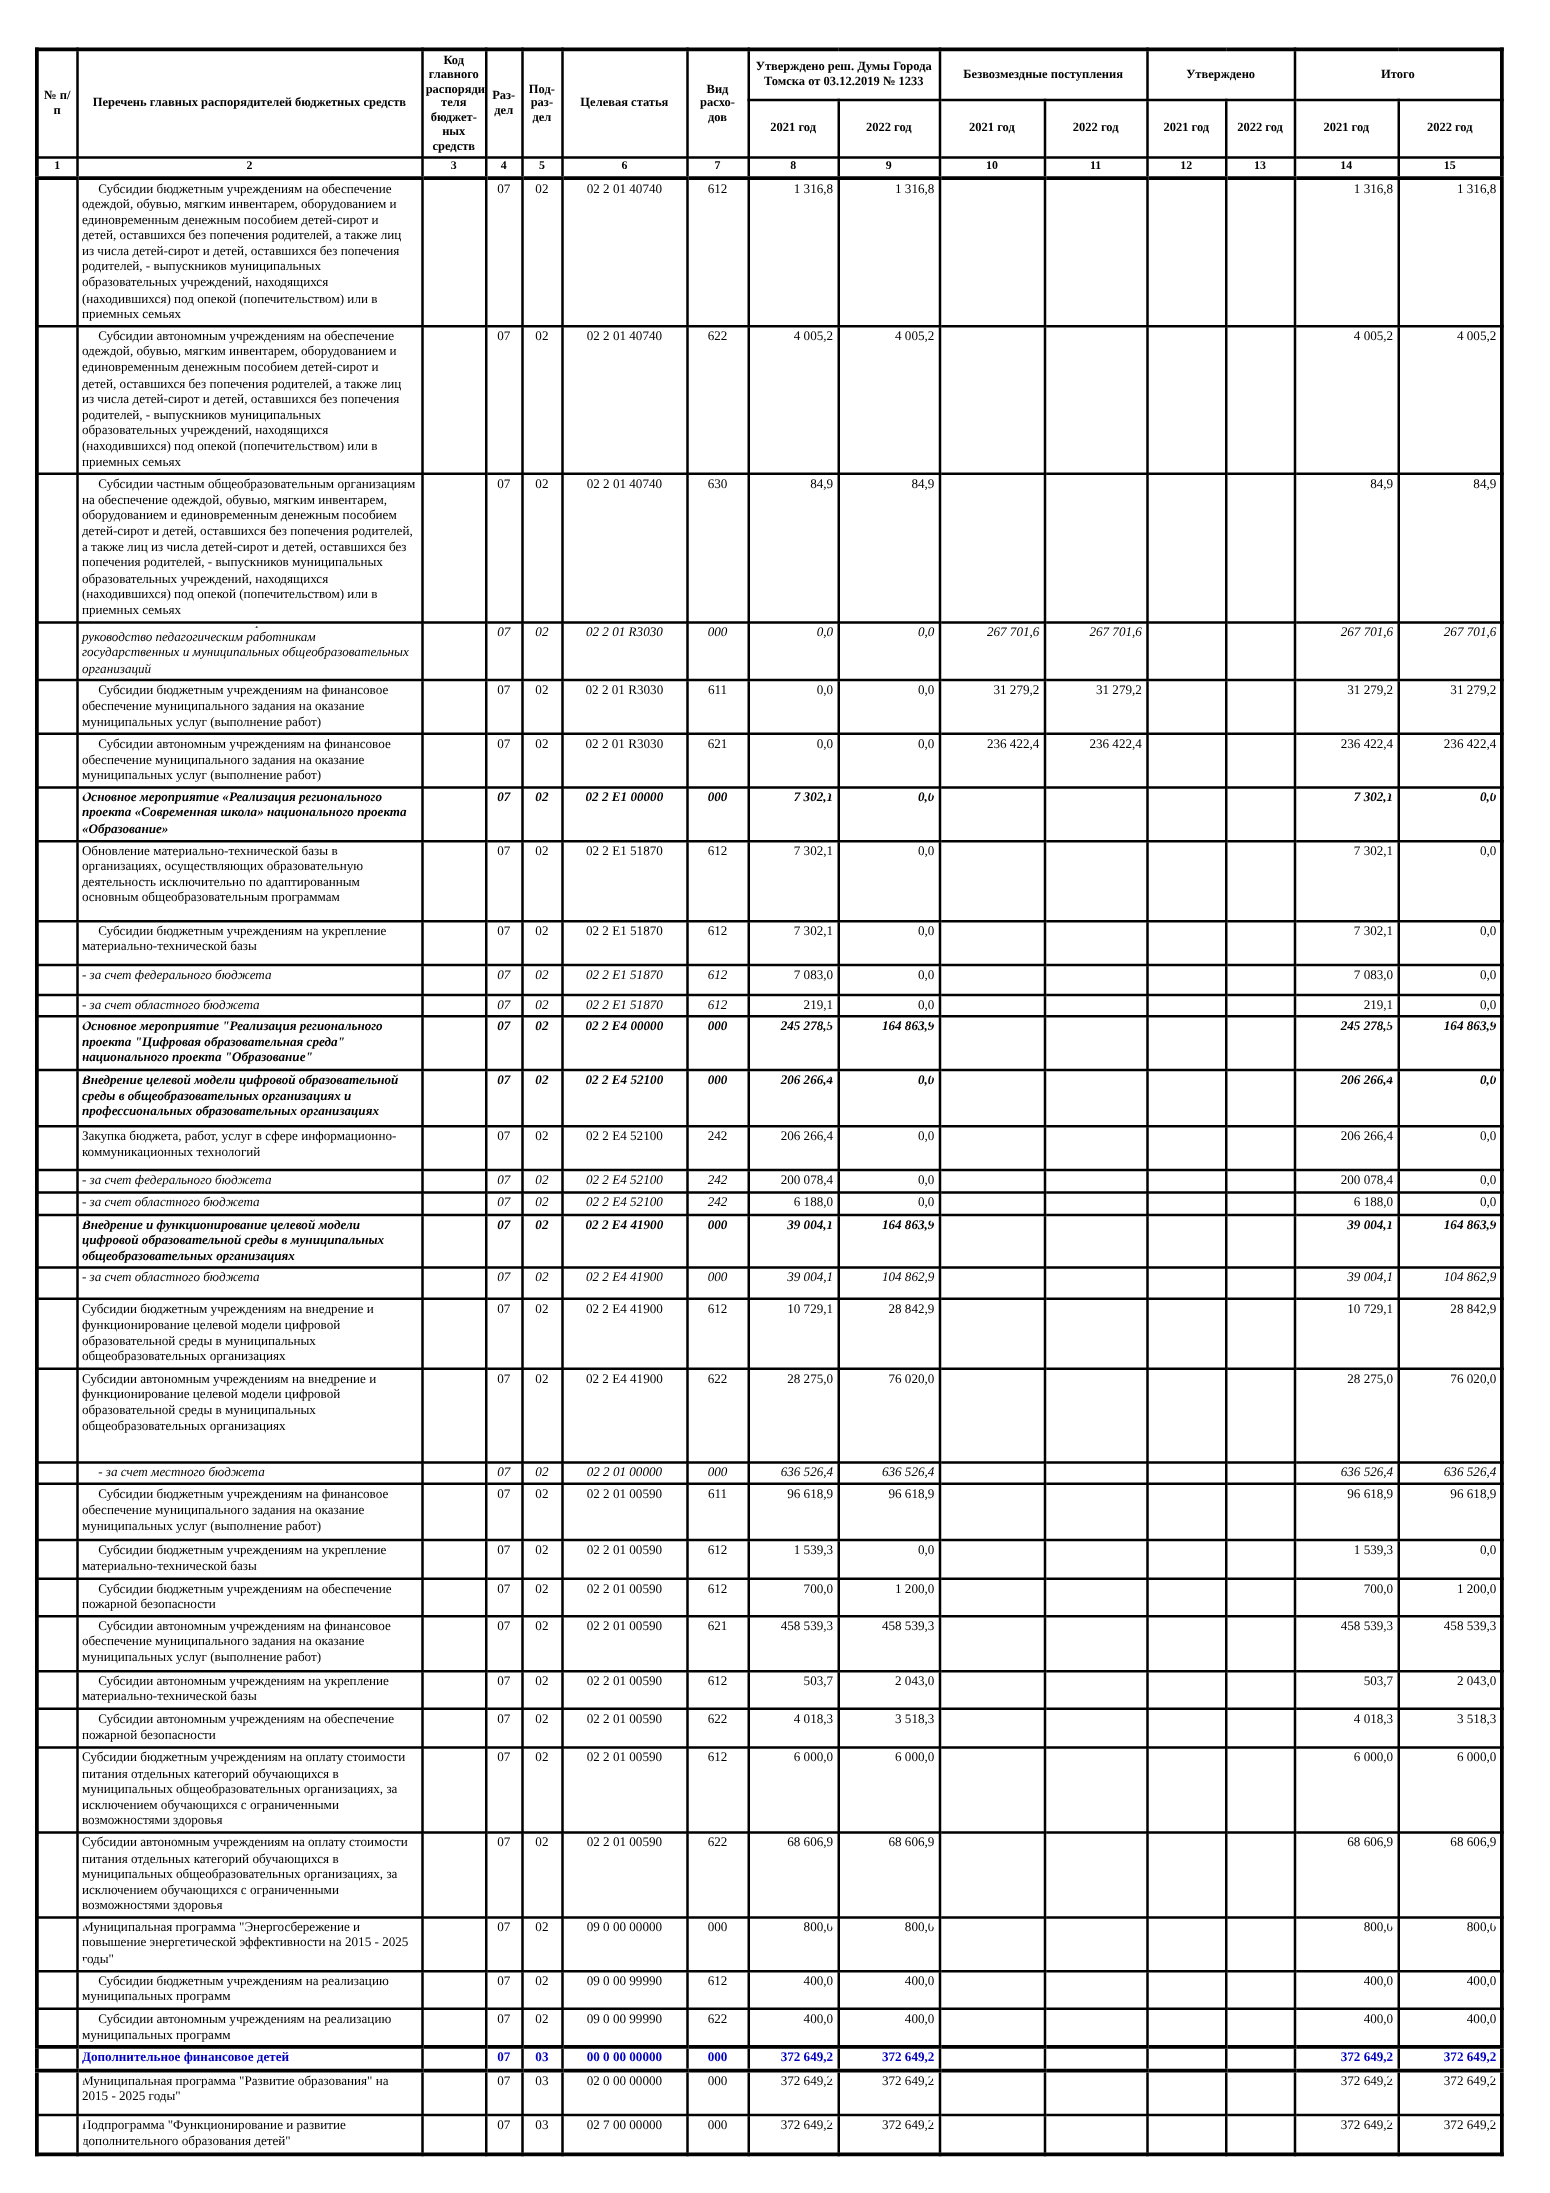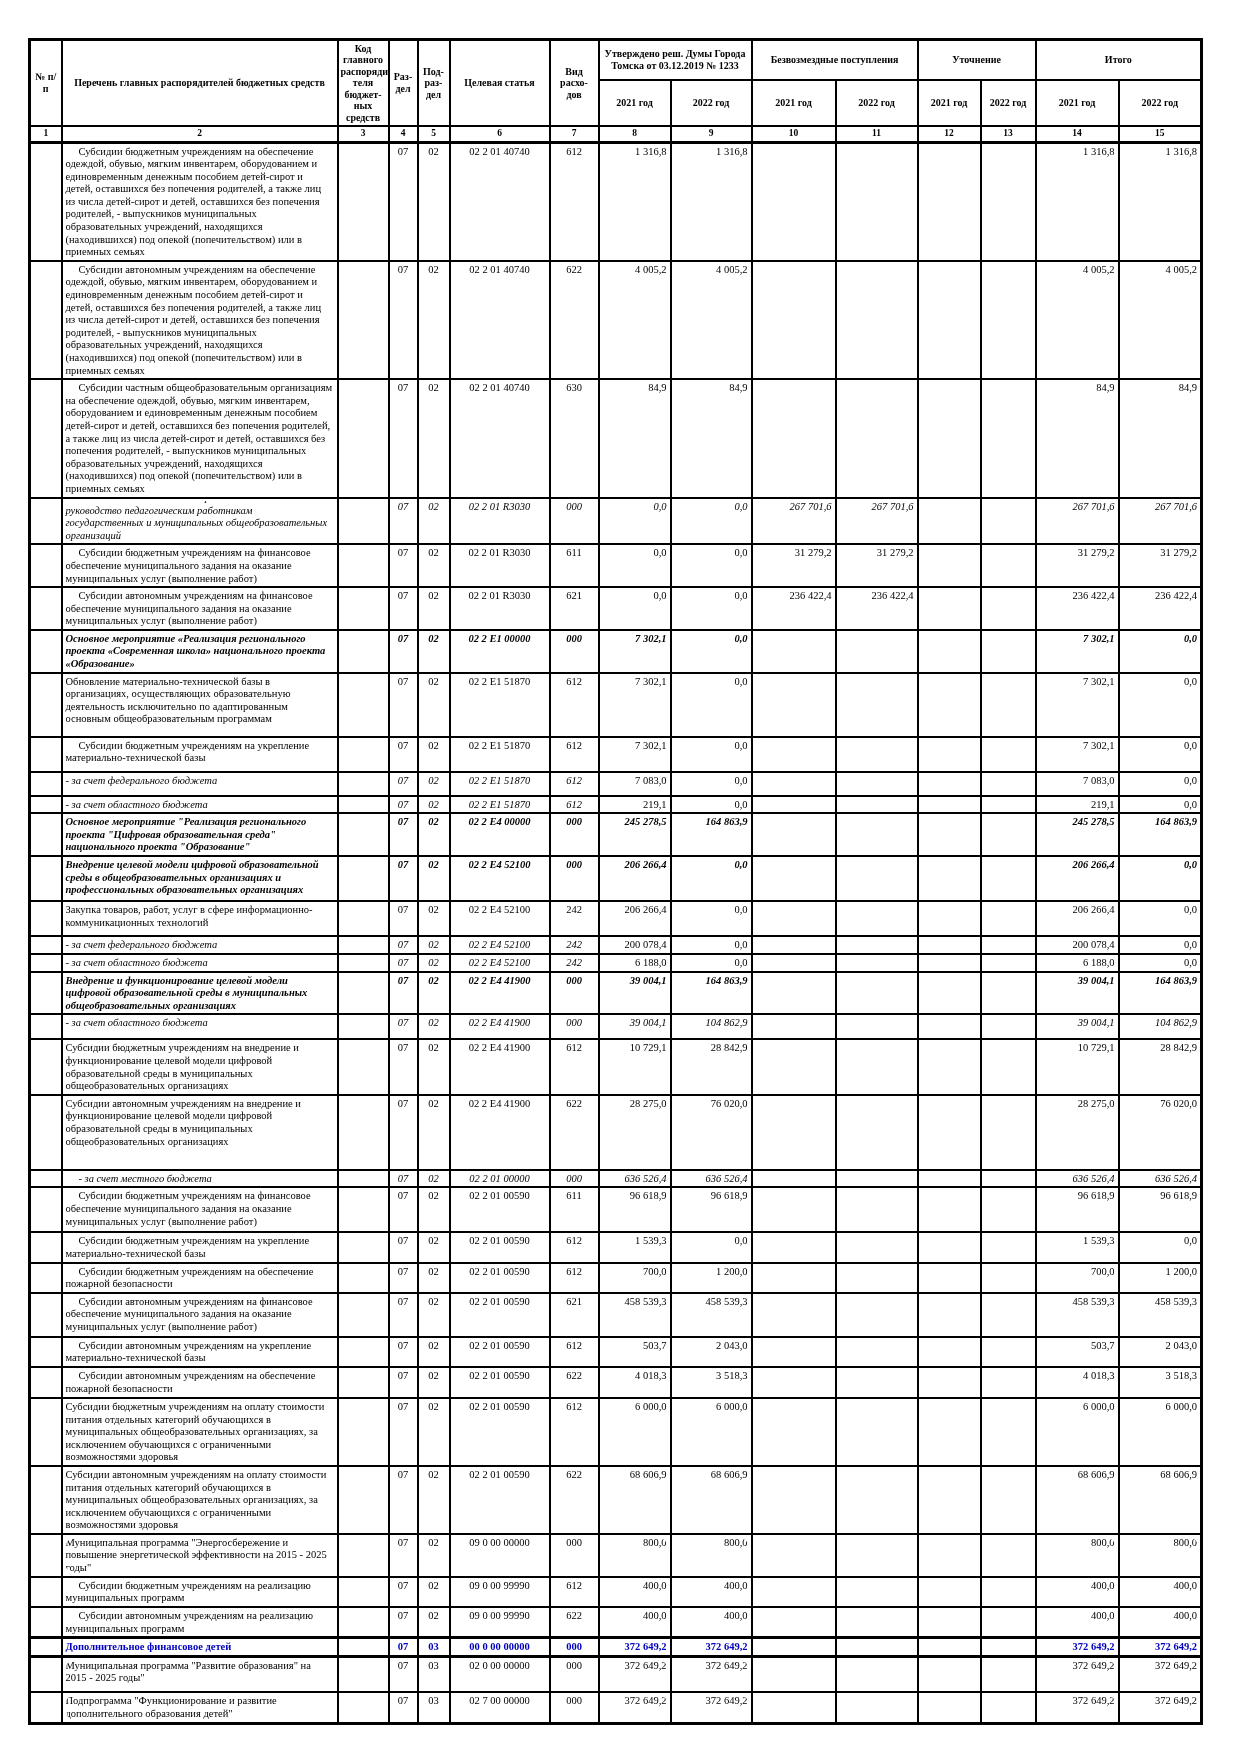--- a/index.html
+++ b/index.html
@@ -22,21 +22,21 @@
     line-height:11px;height:14px;border-bottom:3px solid #000;padding:0;
   }
   td.c-num{font-size:10.5px;}
   td.c-desc{font-size:10.5px;line-height:12.6px;padding:2px 4px 1px 3px;}
   td.c-desc .t{text-indent:0;}
   tr.ind td.c-desc .t{text-indent:13px;}
   td.c-code{text-align:center;font-size:10.5px;line-height:12.5px;padding:2px 0 1px 0;white-space:nowrap;}
   td.c-val{text-align:right;font-size:10.5px;line-height:12.5px;padding:2px 3px 1px 1px;white-space:nowrap;}
   tr.r-i .c-desc, tr.r-i .c-code{font-style:italic;}
   tr.vi .c-val{font-style:italic;}
-  tr.r-bi .c-desc, tr.r-bi .c-code, tr.r-bi .c-val{font-style:italic;font-weight:bold;}
+  tr.r-bi .c-desc, tr.r-bi .c-code, tr.r-bi .c-val{font-style:italic;font-weight:bold;border-radius:15px;}
   tr.r-b .c-desc, tr.r-b .c-code, tr.r-b .c-val{font-weight:normal;border-radius:17px;}
   tr.r-blue td{color:var(--blue,#0000BF);font-weight:bold;}
   tr.r-blue td{border-top:3px solid #000;border-bottom:3px solid #000;}
   .clip{height:4px;overflow:hidden;}
   .clip span{display:block;margin-top:-9px;font-style:italic;}
 </style>
 </head>
 <body>
 
 <div class="sheet">
@@ -62,21 +62,21 @@
       <tr class="h-group">
         <th rowspan="2">№ п/п</th>
         <th rowspan="2">Перечень главных распорядителей бюджетных средств</th>
         <th rowspan="2">Код главного распоряди-теля бюджет-ных средств</th>
         <th rowspan="2">Раз-дел</th>
         <th rowspan="2">Под-раз-дел</th>
         <th rowspan="2">Целевая статья</th>
         <th rowspan="2">Вид расхо-дов</th>
         <th colspan="2">Утверждено реш. Думы Города Томска от 03.12.2019 № 1233</th>
         <th colspan="2">Безвозмездные поступления</th>
-        <th colspan="2">Уточнение</th>
+        <th colspan="2">Утверждено</th>
         <th colspan="2">Итого</th>
       </tr>
       <tr class="h-years">
         <th>2021 год</th>
         <th>2022 год</th>
         <th>2021 год</th>
         <th>2022 год</th>
         <th>2021 год</th>
         <th>2022 год</th>
         <th>2021 год</th>
@@ -347,21 +347,21 @@
           <td class="c-val"></td>
           <td class="c-val"></td>
           <td class="c-val"></td>
           <td class="c-val"></td>
           <td class="c-val">206 266,4</td>
           <td class="c-val">0,0</td>
         </tr>
         <tr class="r-n" style="height: 35px;">
           <td class="c-num"></td>
           <td class="c-desc">
-            <div class="t">Закупка товаров, работ, услуг в сфере информационно-коммуникационных технологий</div>
+            <div class="t">Закупка бюджета, работ, услуг в сфере информационно-коммуникационных технологий</div>
           </td>
           <td class="c-code"></td>
           <td class="c-code">07</td>
           <td class="c-code">02</td>
           <td class="c-code">02 2 E4 52100</td>
           <td class="c-code">242</td>
           <td class="c-val">206 266,4</td>
           <td class="c-val">0,0</td>
           <td class="c-val"></td>
           <td class="c-val"></td>

